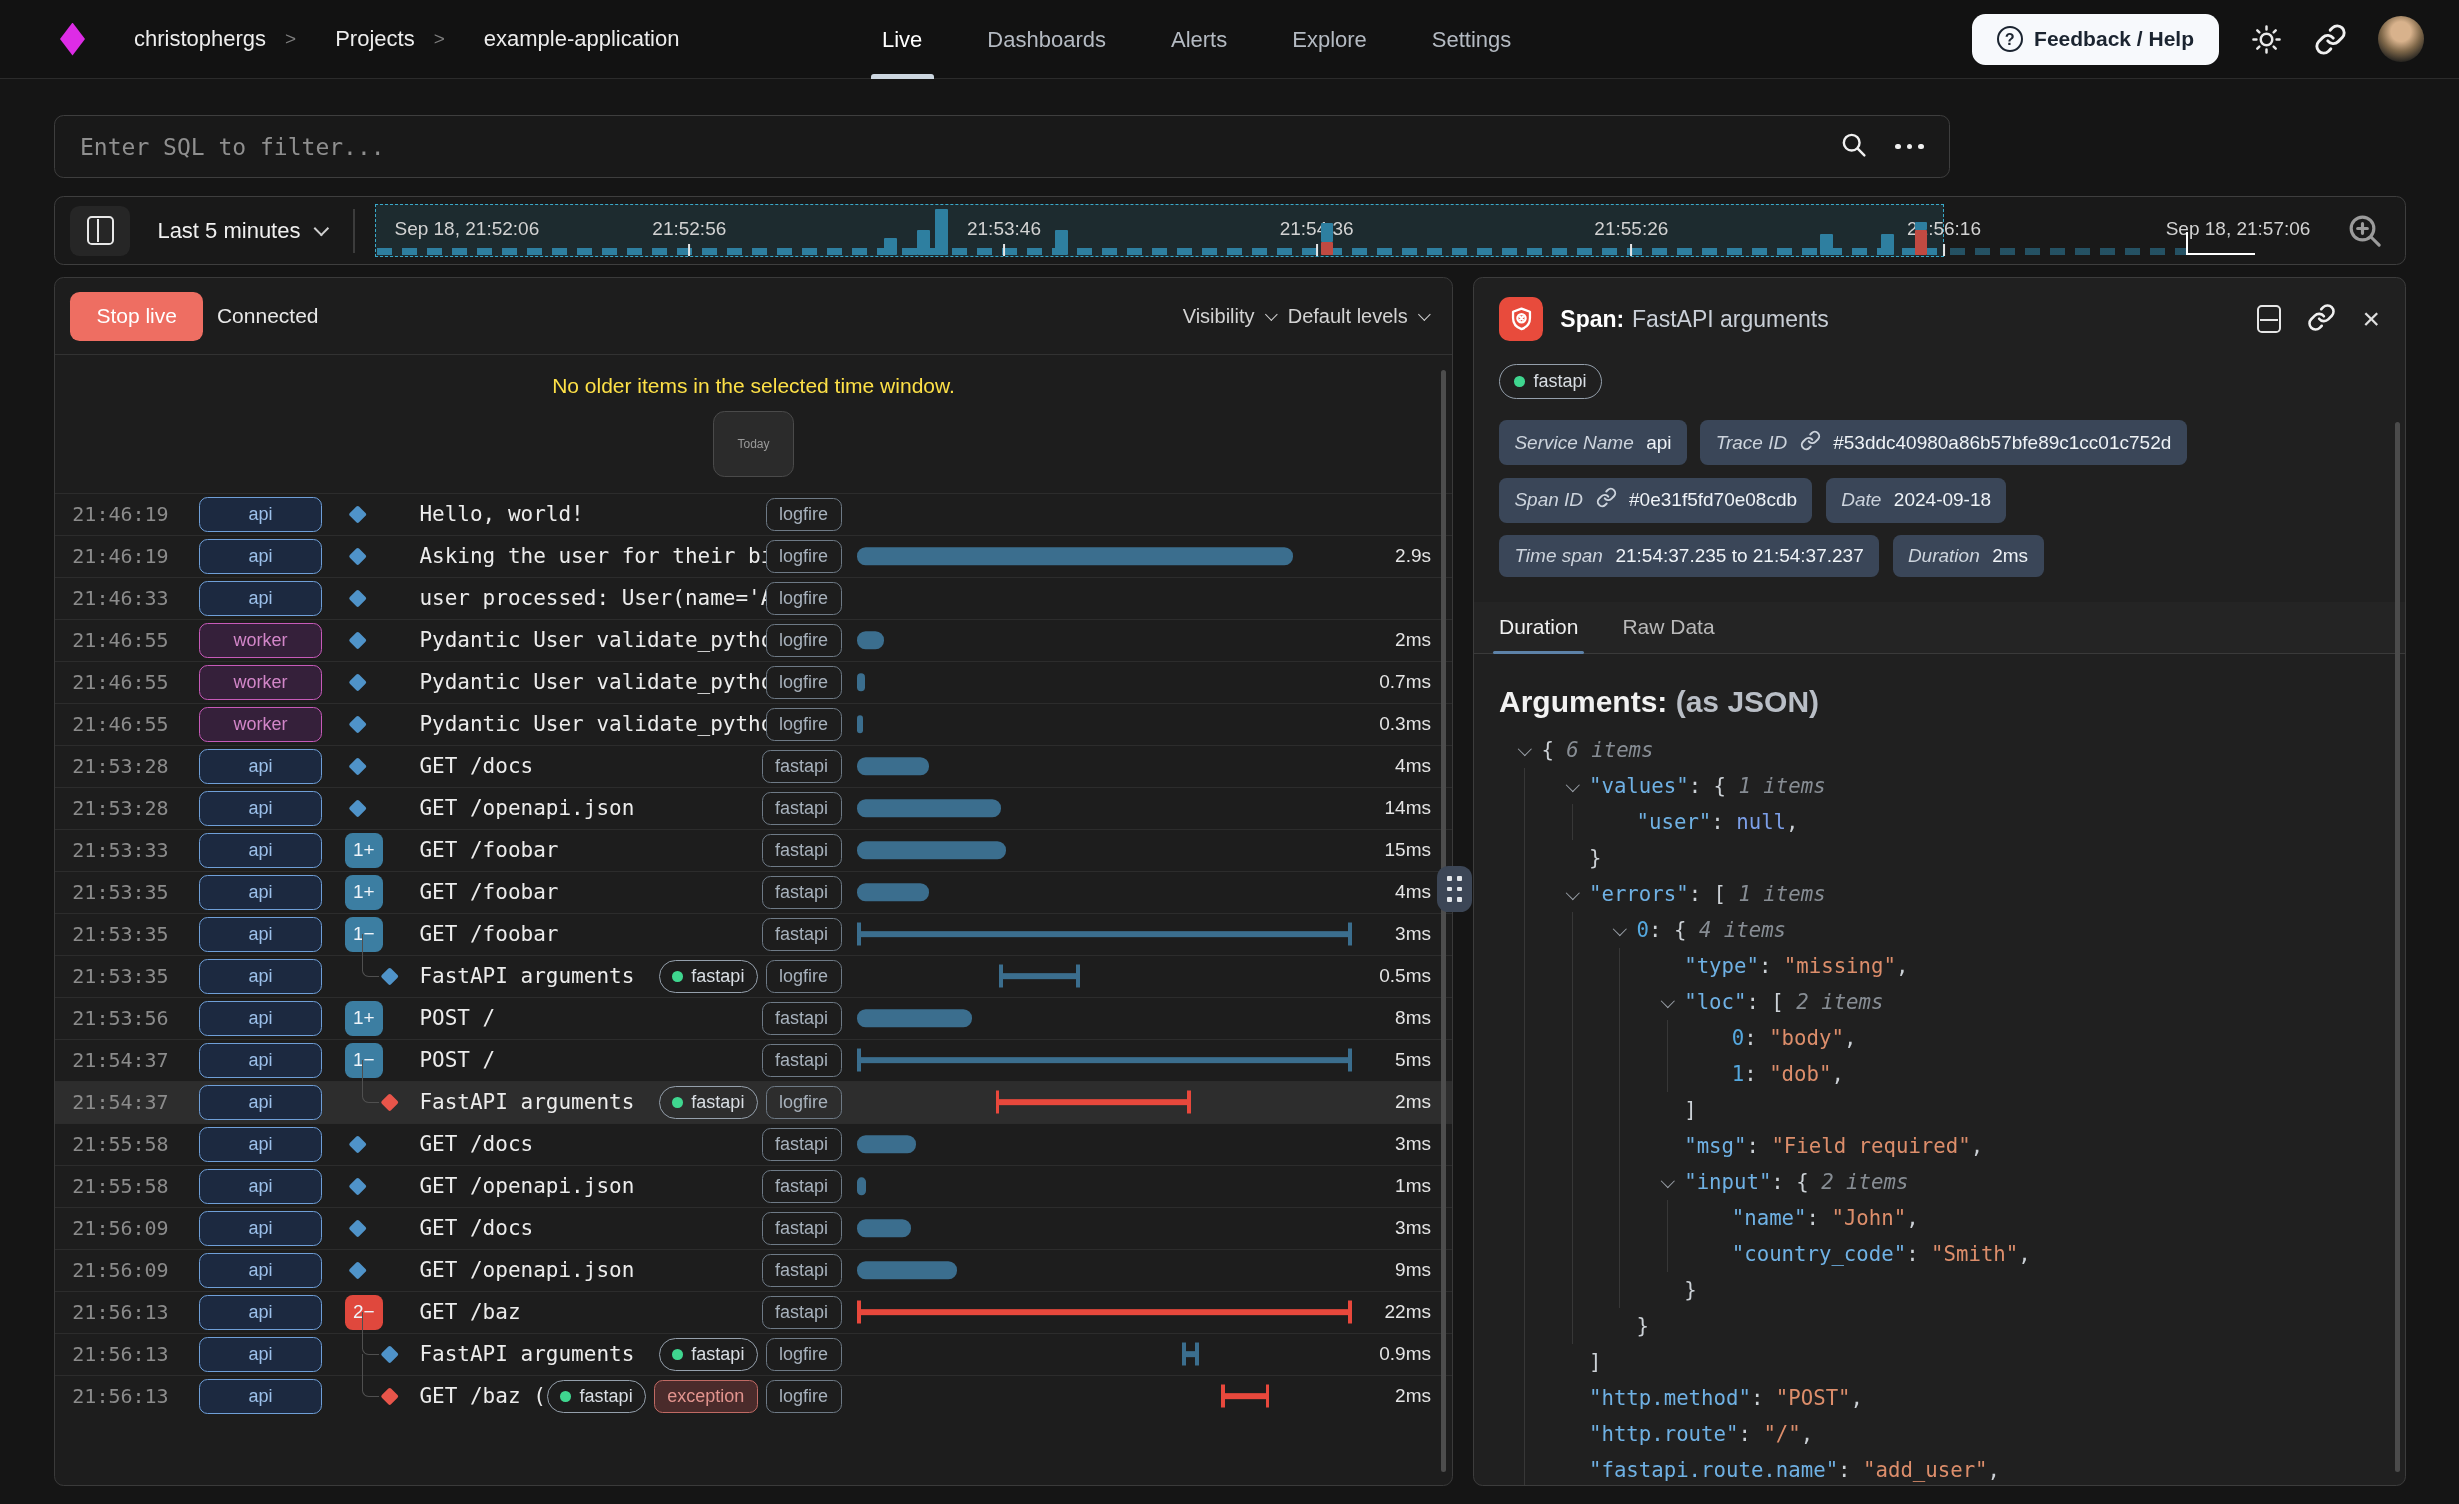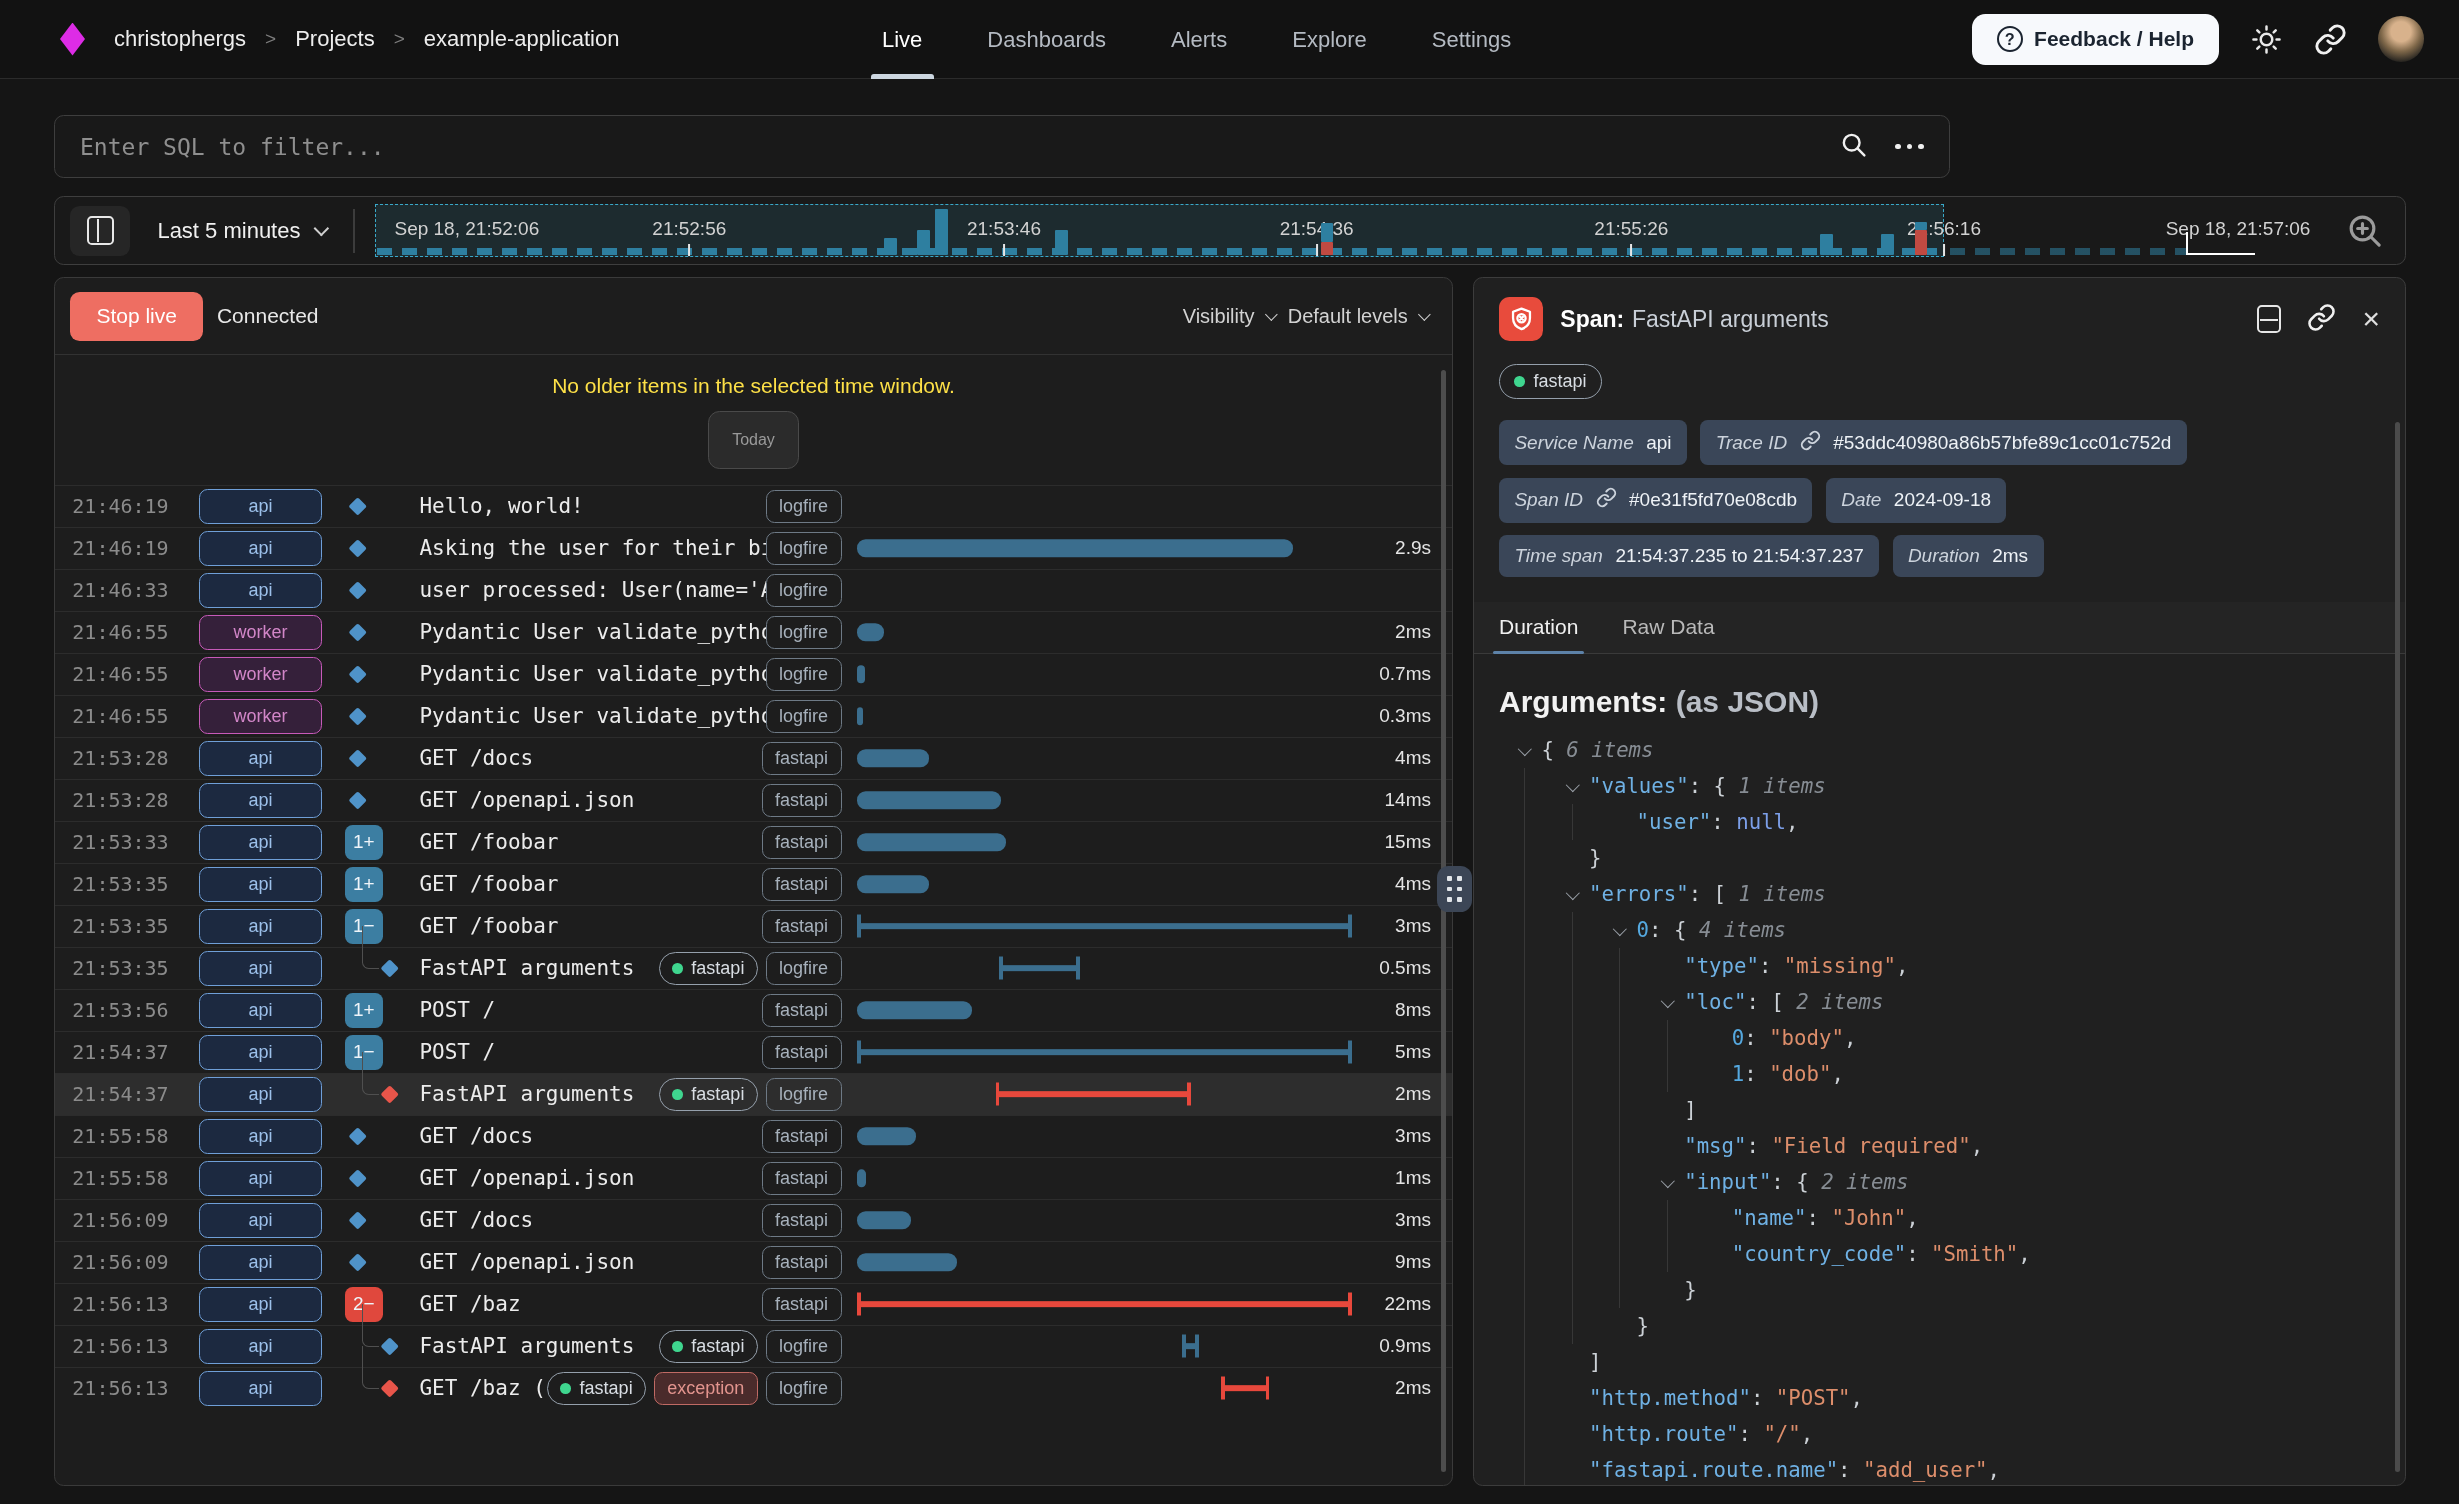--- a/index.html
+++ b/index.html
@@ -6,21 +6,21 @@
   html,body { background:#0f0f0f; }
   .page { position:relative; width:2459px; height:1504px; background:#151515; overflow:hidden;
           font-family:"Liberation Sans", sans-serif; color:#ececec; }
 
   
   .topnav { position:absolute; left:0; top:0; width:2459px; height:79px; background:#121212;
             border-bottom:1px solid #2b2b2b; display:flex; align-items:center; padding:0 35px 0 60px; }
   .brand-diamond { width:25px; height:33px; background:#dd2ce6; margin-right:29px;
             clip-path:polygon(50% 0,100% 50%,50% 100%,0 50%); flex-shrink:0; }
   .crumbs { display:flex; align-items:center; gap:19px; font-size:22px; color:#ededed; }
-  .crumb { cursor:default; }
+  .crumb { cursor:default;margin-left:20px; }
   .crumb-sep { color:#7e7e7e; font-size:19px; }
   .nav-tabs { position:absolute; left:882px; top:0; height:79px; display:flex; align-items:center; gap:65px;
               font-size:22px; color:#b4bac2; }
   .tab { position:relative; height:79px; display:flex; align-items:center; }
   .tab.active { color:#ffffff; }
   .tab.active::after { content:""; position:absolute; left:-11.5px; right:-11.5px; bottom:0; height:4.8px;
               background:#ccd6e0; border-radius:2.9px 2.9px 0 0; }
   .nav-right { margin-left:auto; display:flex; align-items:center; gap:31px; }
   .feedback-btn { background:#f7f9fc; color:#1b2430; border:none; border-radius:13.4px; padding:12.5px 25px;
               font-size:21px; font-weight:700; display:flex; align-items:center; gap:11.5px; cursor:pointer;
@@ -75,21 +75,21 @@
                border-bottom:1.4px solid #323232; flex-shrink:0; }
   .stop-btn { background:#ee6e62; color:#ffffff; border:none; border-radius:9.6px; padding:12.5px 26px;
               font-size:21px; cursor:pointer; font-family:"Liberation Sans", sans-serif; }
   .connected { font-size:21px; color:#e8e8e8; }
   .lp-spacer { flex:1; }
   .dd { display:flex; align-items:center; gap:10.6px; font-size:20px; color:#d2d2d2; cursor:pointer; }
   .dd .chev { width:8.6px; height:8.6px; border-width:1.9px; }
   .empty { text-align:center; padding-top:19px; flex-shrink:0; }
   .empty-msg { color:#fde047; font-size:21px; }
   .today-btn { margin-top:13.4px; background:#2b2b2b; border:1.4px solid #4a4a4a; color:#9a9a9a;
-               border-radius:11.5px; padding:19px 23px; font-size:16px; cursor:pointer;
+               border-radius:11.5px; padding:25px 23px; font-size:12px; cursor:pointer;
                font-family:"Liberation Sans", sans-serif; }
   .rows { margin-top:15.4px; }
   .row { height:42px; display:flex; align-items:center; border-top:1px solid #2c2c2c; cursor:pointer; }
   .row.selected { background:#2d2d2d; }
   .c-time { width:144px; padding-left:17.3px; flex-shrink:0; font-family:"DejaVu Sans Mono", monospace;
             font-size:20px; color:#8b8b8b; }
   .c-svc { width:144px; flex-shrink:0; }
   .pill { width:123px; height:35px; display:flex; align-items:center; justify-content:center;
           border-radius:8.6px; font-size:18px; border:1.4px solid; }
   .pill.api { border-color:#6f9fd8; background:#1c2940; color:#9cc0ea; }

